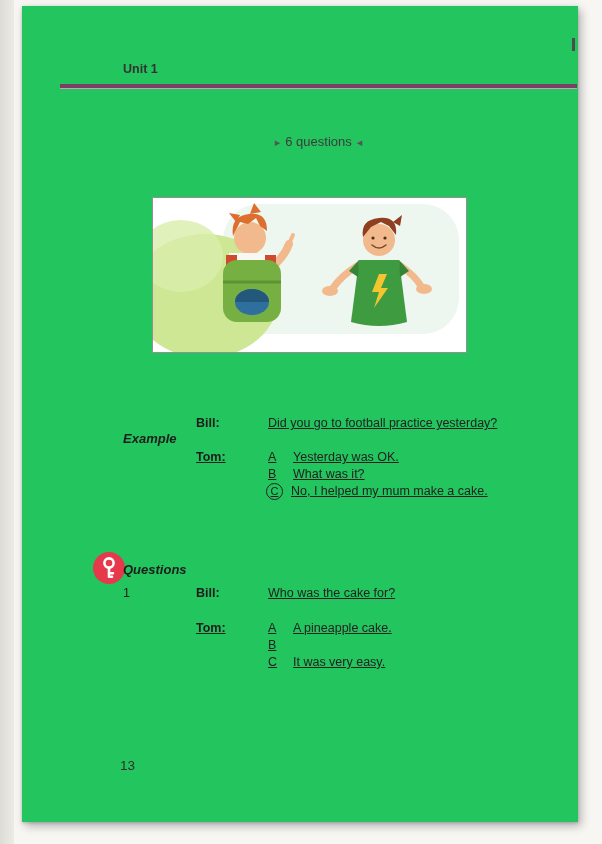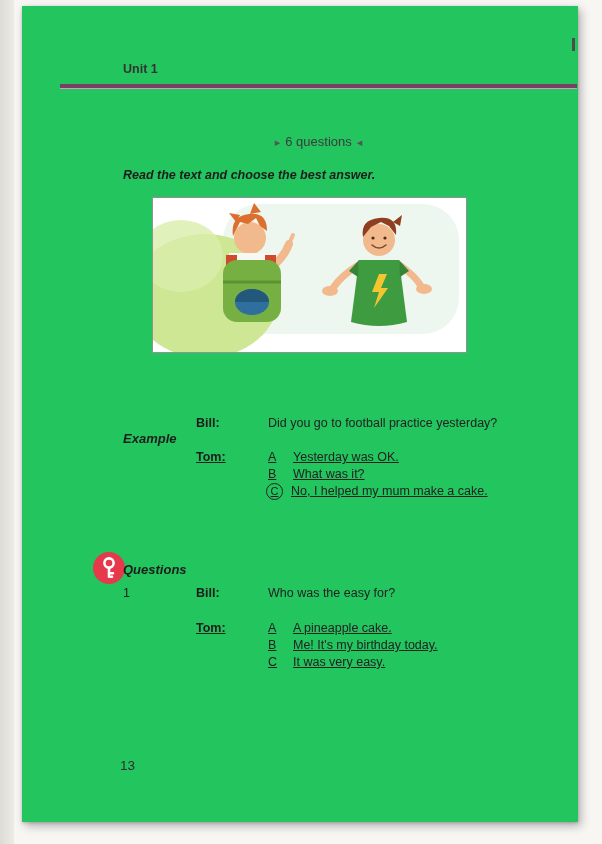--- a/index.html
+++ b/index.html
@@ -55,21 +55,21 @@
   }
   .example-heading{top:385px;margin-top:40px;}
   .questions-heading{top:556px;}
   .dialogue{position:absolute;left:146px;font-size:12.5px;color:#222;}
   .example-dialogue{top:409px;}
   .q1-dialogue{top:579px;}
   .drow{display:flex;line-height:17px;}
   .drow.response{margin-top:17px;text-decoration:underline;}
   .q1-dialogue .drow.response{margin-top:18px;}
   .speaker{flex:0 0 72px;width:72px;font-weight:bold;color:#1d1d1d;padding-left:28px;}
-  .dtext{color:#222;}
+  .dtext{color:#222;text-decoration:underline;}
   .options{display:flex;flex-direction:column;}
   .opt{display:flex;line-height:17px;align-items:flex-start;}
   .letter{flex:0 0 25px;width:25px;color:#222;}
   .letter.circled{
     flex:0 0 15px;width:15px;height:15px;
     border:1.2px solid #222;border-radius:50%;
     display:inline-flex;align-items:center;justify-content:center;
     font-size:11px;margin:0 8px 0 -2px;line-height:15px;
   }
   .key-badge{position:absolute;left:71px;top:546px;width:32px;height:32px;}
@@ -91,21 +91,20 @@
   <div class="page">
     <div class="scan-mark"></div>
 
     <div class="unit">Unit 1</div>
     <div class="rule"></div>
 
     <div class="subtitle">
       <span class="marker">▸</span><span>6 questions</span><span class="marker">◂</span>
     </div>
 
-    <div class="instruction">Read the text and choose the best answer.</div>
 
     <div class="figure">
       <svg viewBox="0 0 313 154" width="313" height="154">
         <rect width="313" height="154" fill="#ffffff"></rect>
         <rect x="70" y="6" width="236" height="130" rx="36" fill="#edf6ef"></rect>
         <ellipse cx="52" cy="98" rx="74" ry="62" fill="#cde794"></ellipse>
         <ellipse cx="28" cy="58" rx="42" ry="36" fill="#d9eeab" opacity="0.8"></ellipse>
 
         <g>
           <path d="M118 70 Q132 58 136 46" stroke="#f2b98c" stroke-width="8" fill="none" stroke-linecap="round"></path>
@@ -177,32 +176,31 @@
         <rect x="16.8" y="23.6" width="3.4" height="2.4" rx="1" fill="#ffffff"></rect>
       </svg>
     </div>
     <div class="section-heading questions-heading">Questions</div>
 
     <div class="qnum">1</div>
 
     <div class="dialogue q1-dialogue">
       <div class="drow">
         <span class="speaker">Bill:</span>
-        <span class="dtext">Who was the easy for?</span>
+        <span class="dtext">Who was the cake for?</span>
       </div>
       <div class="drow response">
         <span class="speaker">Tom:</span>
         <div class="options">
           <div class="opt">
             <span class="letter">A</span>
             <span class="otext">A pineapple cake.</span>
           </div>
           <div class="opt">
             <span class="letter">B</span>
-            <span class="otext">Me! It's my birthday today.</span>
           </div>
           <div class="opt">
             <span class="letter">C</span>
             <span class="otext">It was very easy.</span>
           </div>
         </div>
       </div>
     </div>
 
     <div class="page-number">13</div>

